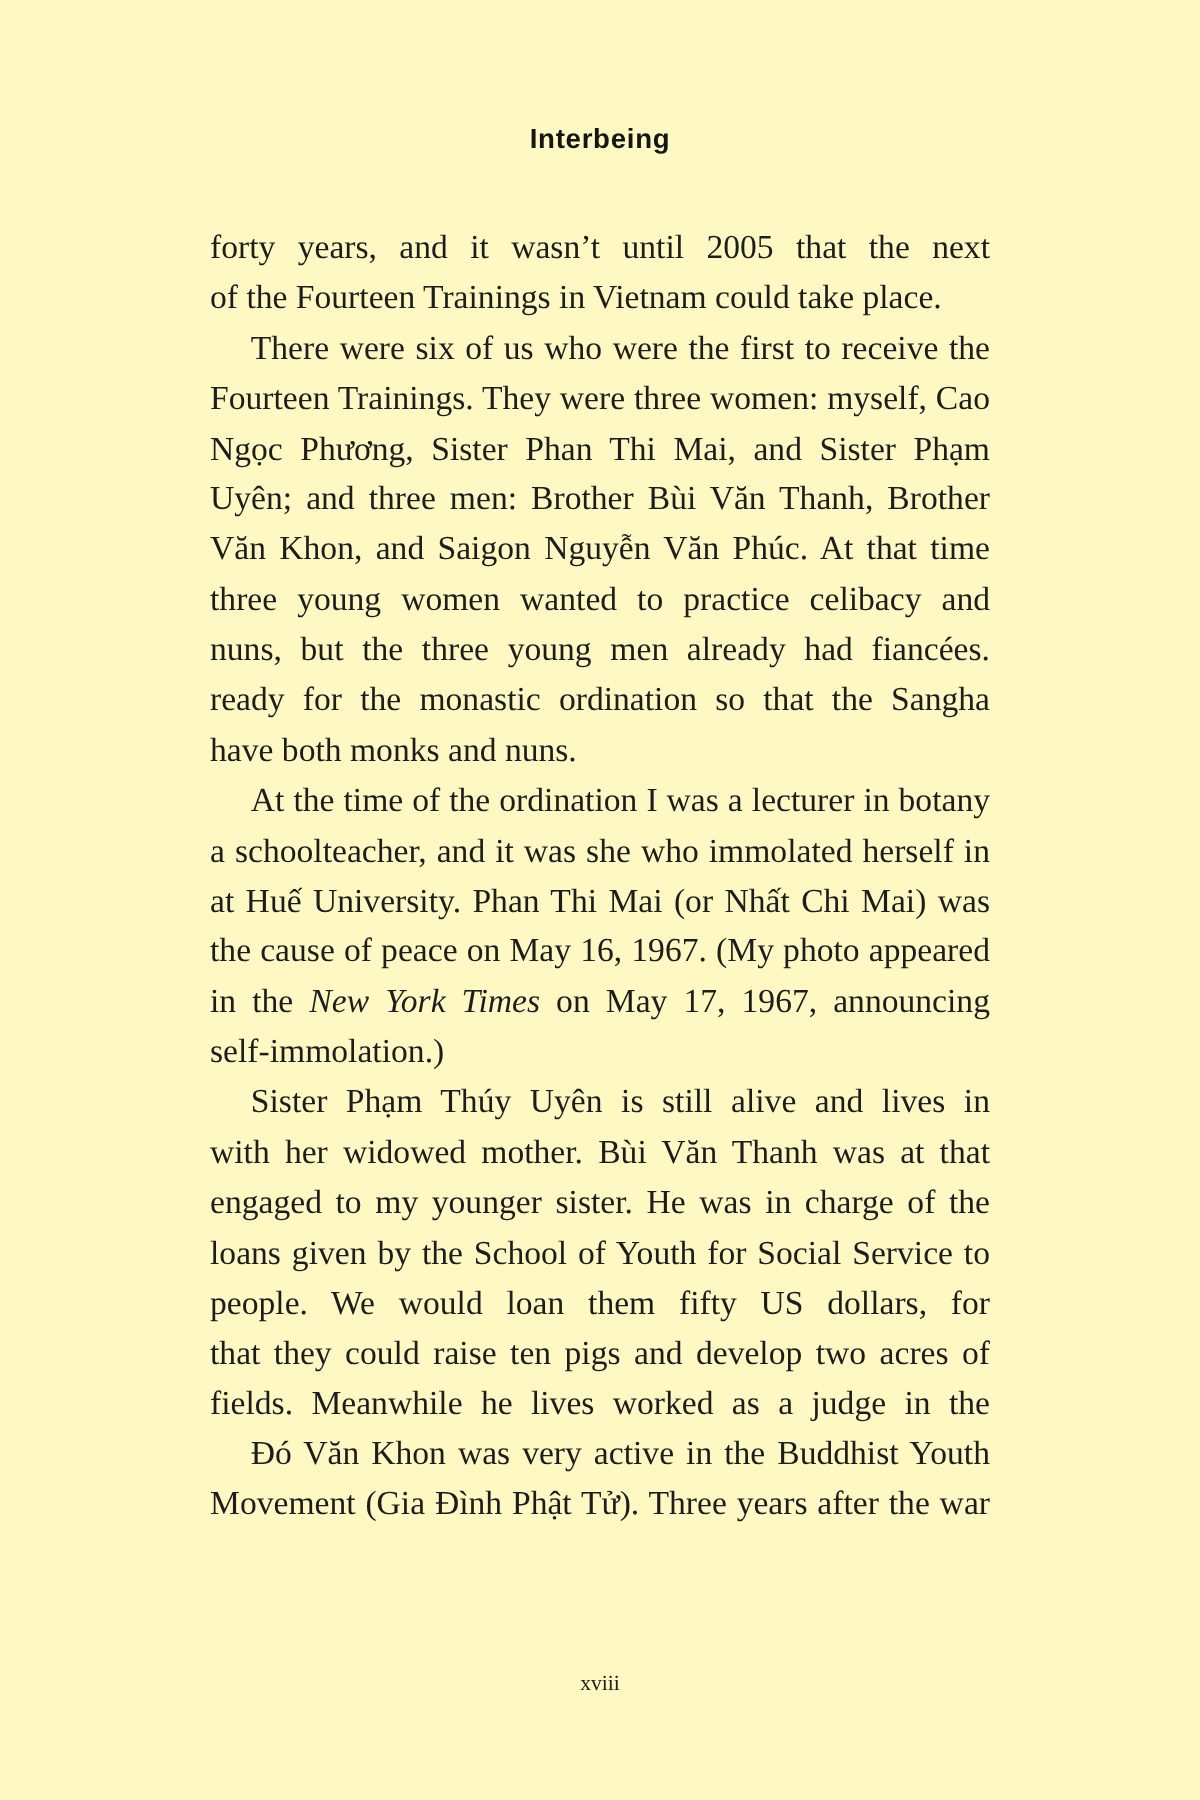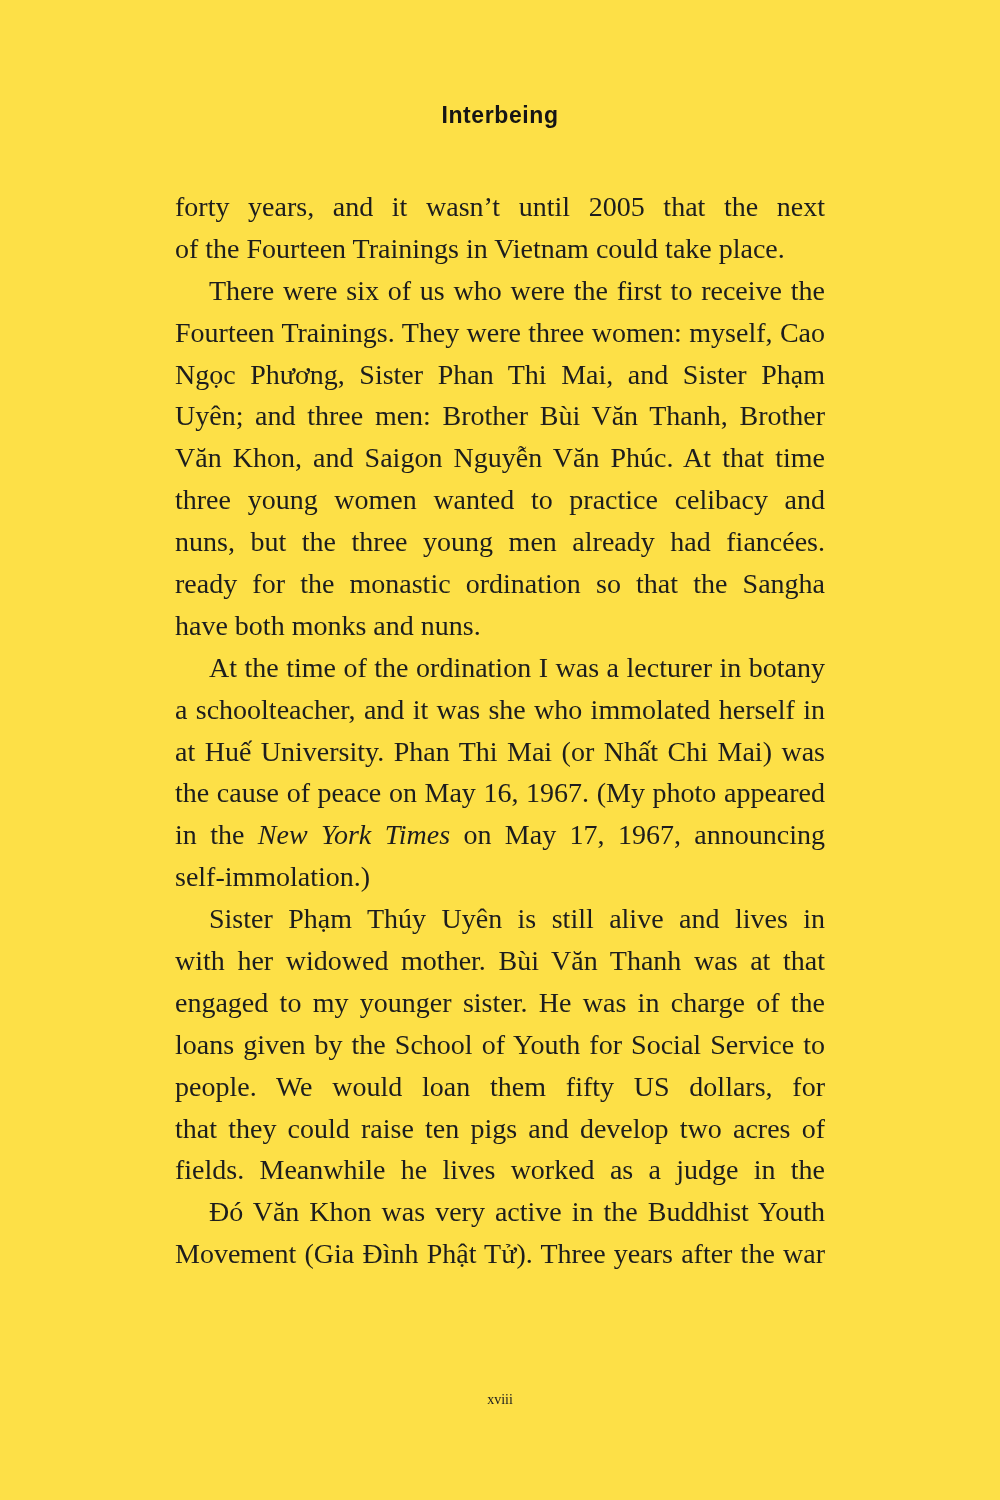--- a/index.html
+++ b/index.html
@@ -52,28 +52,28 @@
   }
   .line i {
   }
   .folio {
     position: absolute;
     top: 1392px;
     left: 0;
     width: 1000px;
     text-align: center;
     font-family: "Liberation Serif", "DejaVu Serif", serif;
-    font-size: 14px;
+    font-size: 18px;
     color: #202020;
   }
 </style>
 </head>
 <body>
 
-<div class="page" style="background: #fde047;">
+<div class="page" style="background: #fef9c3;">
   <div class="running-head">Interbeing</div>
 
   <div class="text-block" style="color: rgb(29, 29, 29);">
       <div class="line">forty years, and it wasn’t until 2005 that the next transmission</div>
       <div class="line last">of the Fourteen Trainings in Vietnam could take place.</div>
       <div class="line indent">There were six of us who were the first to receive the</div>
       <div class="line">Fourteen Trainings. They were three women: myself, Cao</div>
       <div class="line">Ngọc Phương, Sister Phan Thi Mai, and Sister Phạm Thúy</div>
       <div class="line">Uyên; and three men: Brother Bùi Văn Thanh, Brother Đo</div>
       <div class="line">Văn Khon, and Saigon Nguyễn Văn Phúc. At that time the</div>

